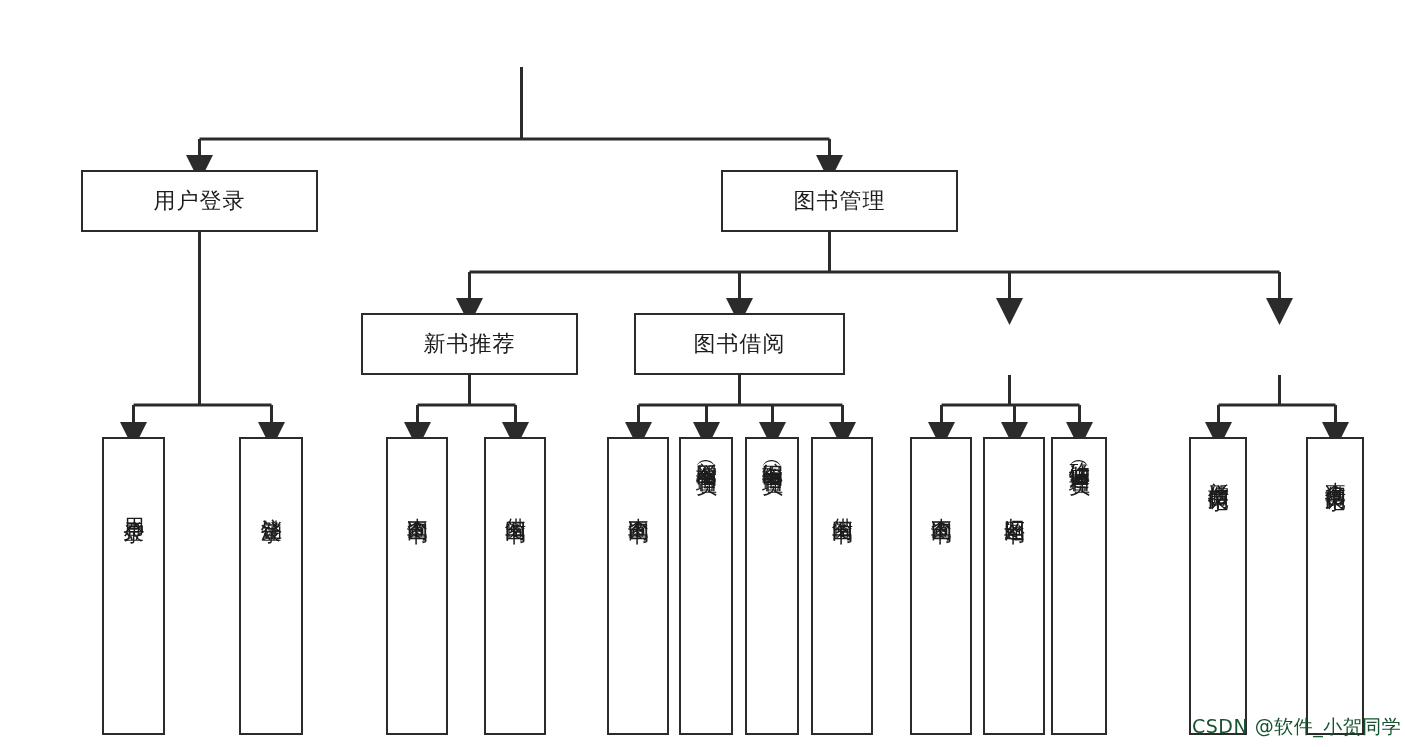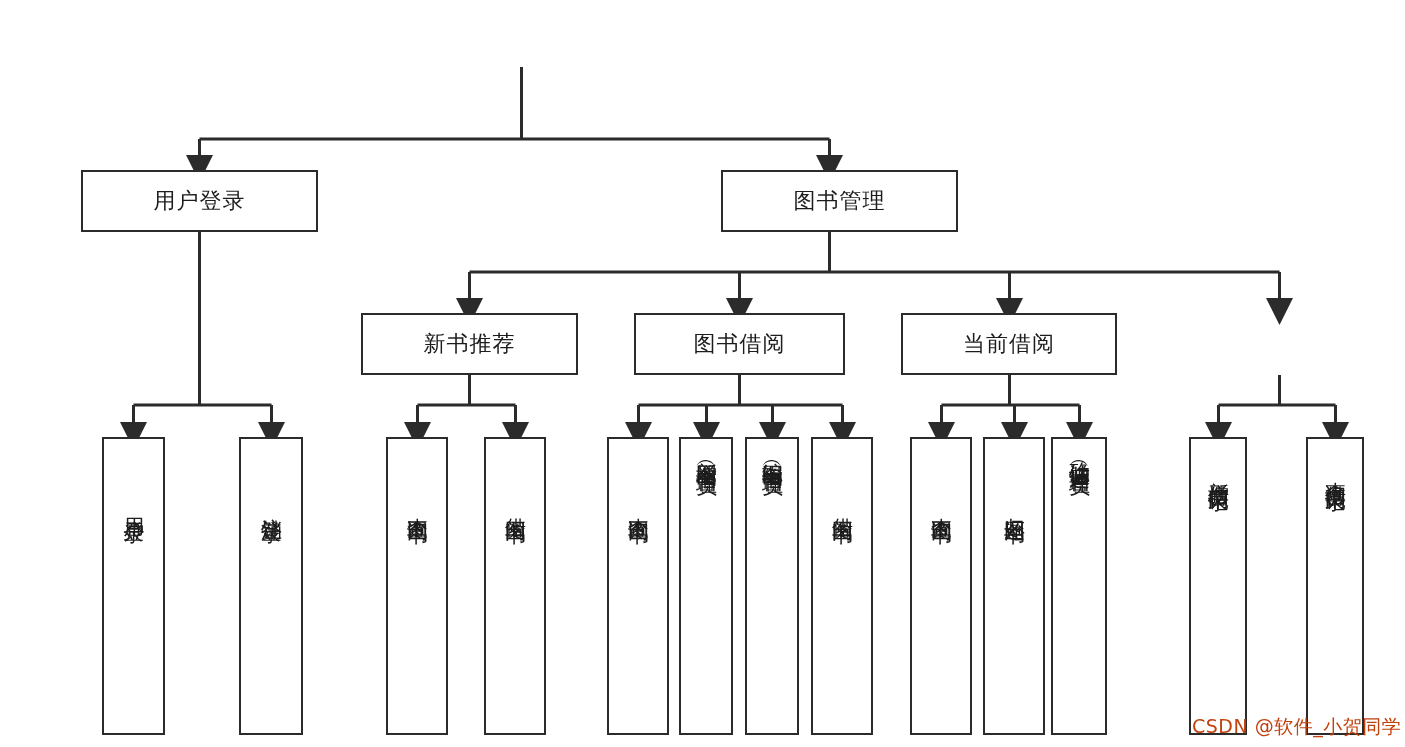--- a/index.html
+++ b/index.html
@@ -62,21 +62,21 @@
     text-align: left;
     max-height: 285px;
     color: #1c1c1c;
   }
   .leaf-short .node-v {
     
     margin-top: 0;
   }
   .watermark {
     position: absolute;
-    color: #c2410c;
+    color: #14532d;
     font-size: 19px;
     letter-spacing: 0.5px;
     white-space: nowrap;
     z-index: 5;
     font-family: "DejaVu Sans", "Liberation Sans", sans-serif;
   }
 </style>
 </head>
 <body>
 
@@ -140,23 +140,20 @@
   <div class="node" style="left:711px; top:170px; width:237px; height:62px;margin-left:10px;">
     <span class="node-h">图书管理</span>
   </div>
 
   <div class="node" style="left:361px; top:313px; width:217px; height:62px;justify-content:center;">
     <span class="node-h">新书推荐</span>
   </div>
   <div class="node" style="left:634px; top:313px; width:211px; height:62px;">
     <span class="node-h">图书借阅</span>
   </div>
-  <div class="node" style="left:901px; top:313px; width:216px; height:62px;">
-    <span class="node-h">当前借阅</span>
-  </div>
 
   <div class="node node-leaf leaf-short" style="left:102px; top:437px; width:63px; height:298px; padding-top:62px;">
     <span class="node-v">用户登录</span>
   </div>
   <div class="node node-leaf leaf-short" style="left:239px; top:437px; width:64px; height:298px; padding-top:62px;">
     <span class="node-v">注销登录</span>
   </div>
 
   <div class="node node-leaf leaf-short" style="left:386px; top:437px; width:62px; height:298px; padding-top:62px;">
     <span class="node-v">查询图书</span>

